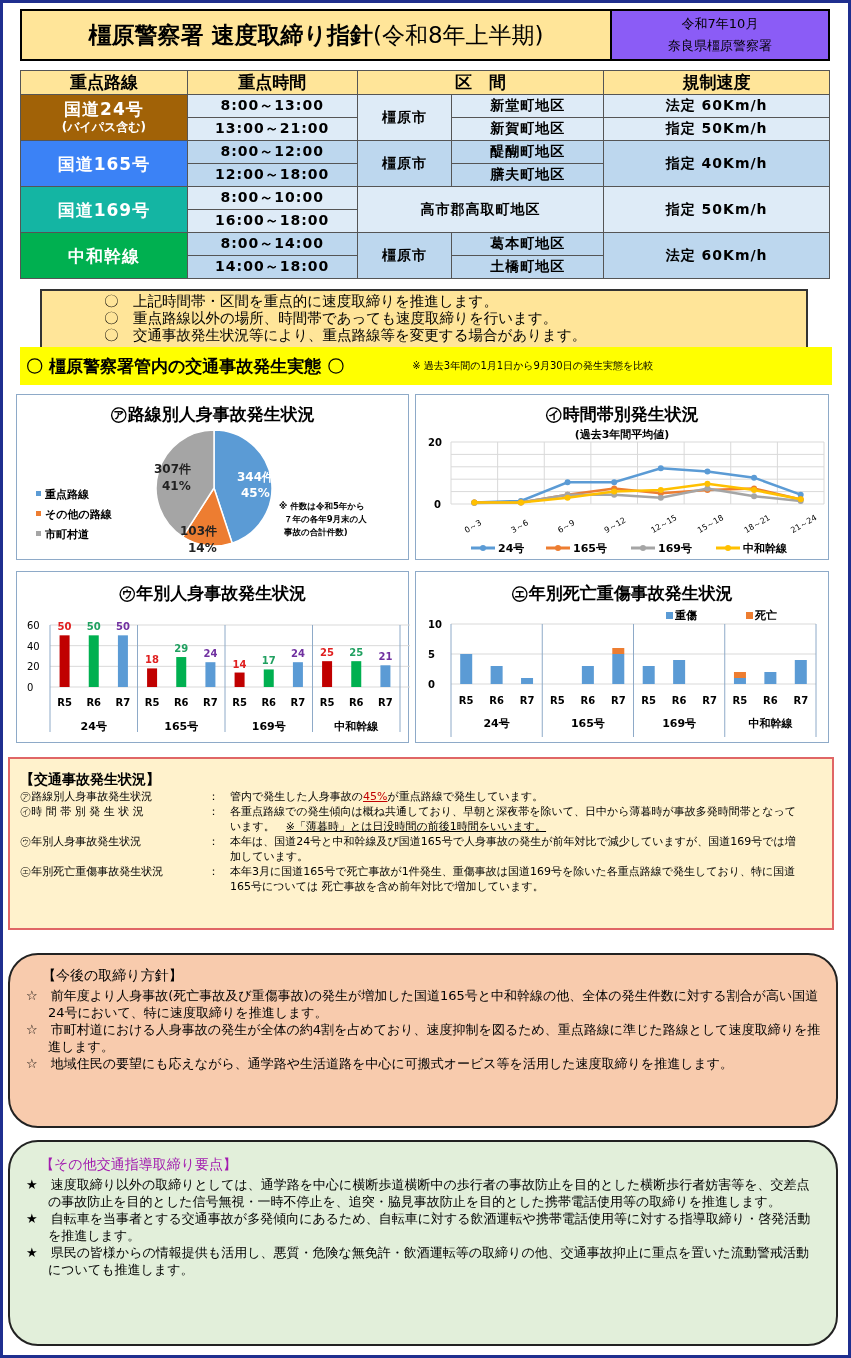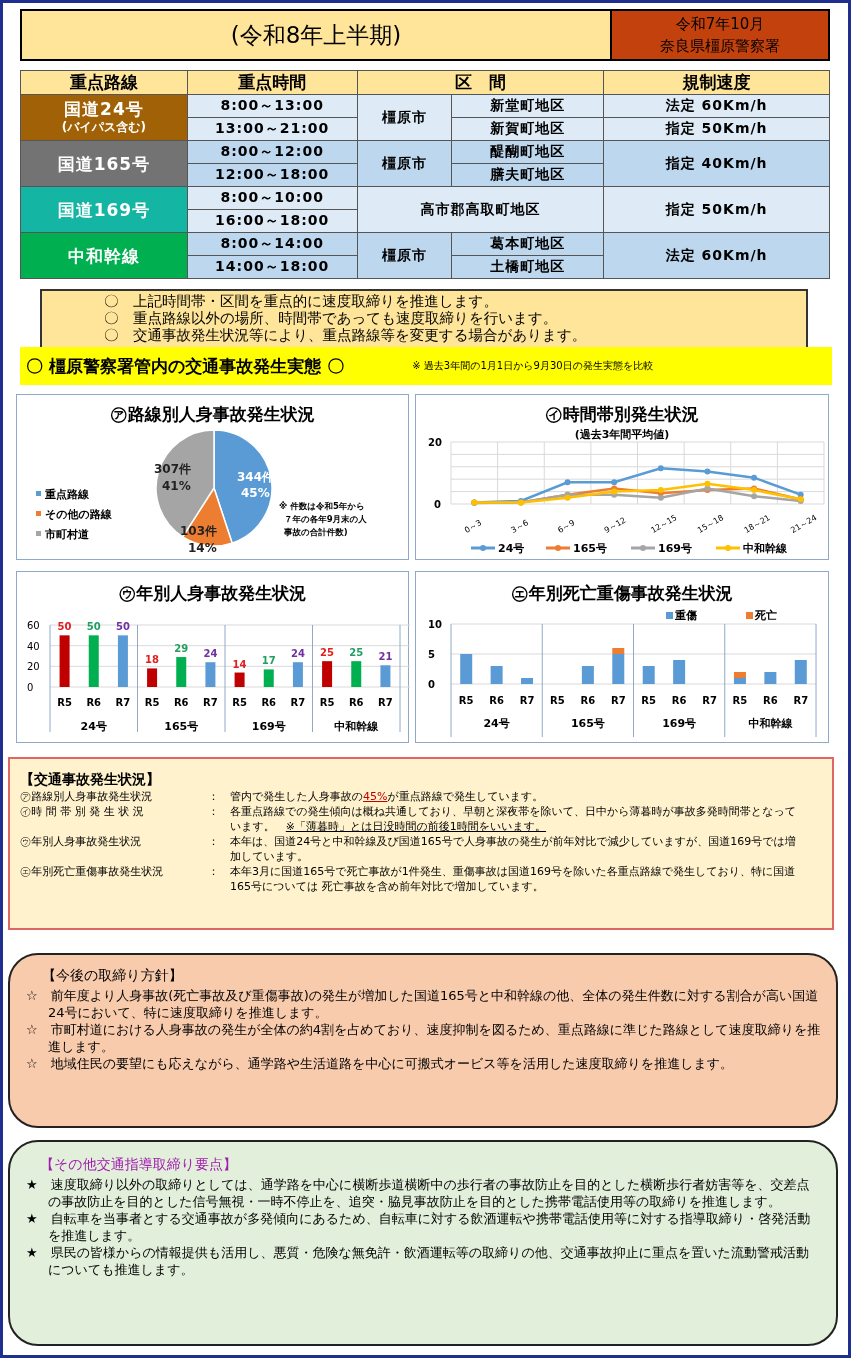--- a/index.html
+++ b/index.html
@@ -4,21 +4,21 @@
 <style>
   * { box-sizing: border-box; margin: 0; padding: 0; }
   html, body { width: 851px; height: 1358px; background: #ffffff; overflow: hidden; }
   body { font-family: "DejaVu Sans", "Liberation Sans", sans-serif; color: #000; position: relative; }
   .frame { position: absolute; left: 0; top: 0; width: 851px; height: 1358px; border: 3px solid #1f2f8f; border-right-width: 3px; }
   .abs { position: absolute; }
 
   
   .hdr-title { left: 20px; top: 9px; width: 592px; height: 52px; background: #ffe599; border: 2px solid #000; display: flex; align-items: center; justify-content: center; font-weight: bold; font-size: 23px; }
   .hdr-title small { font-size: 23px; font-weight: normal; }
-  .hdr-date { left: 610px; top: 9px; width: 220px; height: 52px; background: #c2410c; border: 2px solid #000; display: flex; flex-direction: column; align-items: center; justify-content: center; font-size: 15px; line-height: 22px; }
+  .hdr-date { left: 610px; top: 9px; width: 220px; height: 52px; background: #8b5cf6; border: 2px solid #000; display: flex; flex-direction: column; align-items: center; justify-content: center; font-size: 13px; line-height: 22px; }
 
   
   table.speed { position: absolute; left: 20px; top: 70px; width: 810px; border-collapse: collapse; font-size: 14px; font-weight: bold; }
   table.speed th { background: #ffe599; height: 24px; font-size: 17px; border: 1px solid #555; }
   table.speed td { height: 23px; text-align: center; border: 1px solid #555; letter-spacing: 1px; }
   td.route { color: #fff; font-size: 17px; line-height: 18px; width: 167px; }
   td.route .sub { display: block; font-size: 12px; letter-spacing: 0; }
   .bg-light { background: #deebf7; }
   .bg-mid { background: #bdd7ee; }
   td.dashr { border-right: 1px dashed #333 !important; }
@@ -54,20 +54,21 @@
   .policy .item, .other .item { padding-left: 22px; text-indent: -22px; margin-bottom: 0; }
   .other { left: 8px; top: 1140px; width: 830px; height: 206px; background: #e2efda; border: 2px solid #222; border-radius: 30px; padding: 12px 14px 0 16px; font-size: 13px; line-height: 17px; }
   .other .head { color: #a21caf; font-size: 14px; margin: 2px 0 3px 14px; }
 </style>
 </head>
 <body>
 
 <div class="frame"></div>
 
 <div class="abs hdr-title">
+  <span>橿原警察署 速度取締り指針</span>
   <small>(令和8年上半期)</small>
 </div>
 <div class="abs hdr-date">
   <span>令和7年10月</span>
   <span>奈良県橿原警察署</span>
 </div>
 
 <table class="speed">
   <colgroup>
       <col style="width:167px">
@@ -94,21 +95,21 @@
     <td class="bg-light dashb">新堂町地区</td>
     <td class="bg-light dashb">法定 60Km/h</td>
   </tr>
   <tr>
     <td class="bg-light">13:00～21:00</td>
     <td class="bg-light">新賀町地区</td>
     <td class="bg-light">指定 50Km/h</td>
   </tr>
 
   <tr>
-    <td rowspan="2" class="route" style="background:#737373">国道165号</td>
+    <td rowspan="2" class="route" style="background:#3b82f6">国道165号</td>
     <td class="bg-mid">8:00～12:00</td>
     <td rowspan="2" class="bg-mid dashr">橿原市</td>
     <td class="bg-mid dashb">醍醐町地区</td>
     <td rowspan="2" class="bg-mid">指定 40Km/h</td>
   </tr>
   <tr>
     <td class="bg-mid">12:00～18:00</td>
     <td class="bg-mid">膳夫町地区</td>
   </tr>
 

